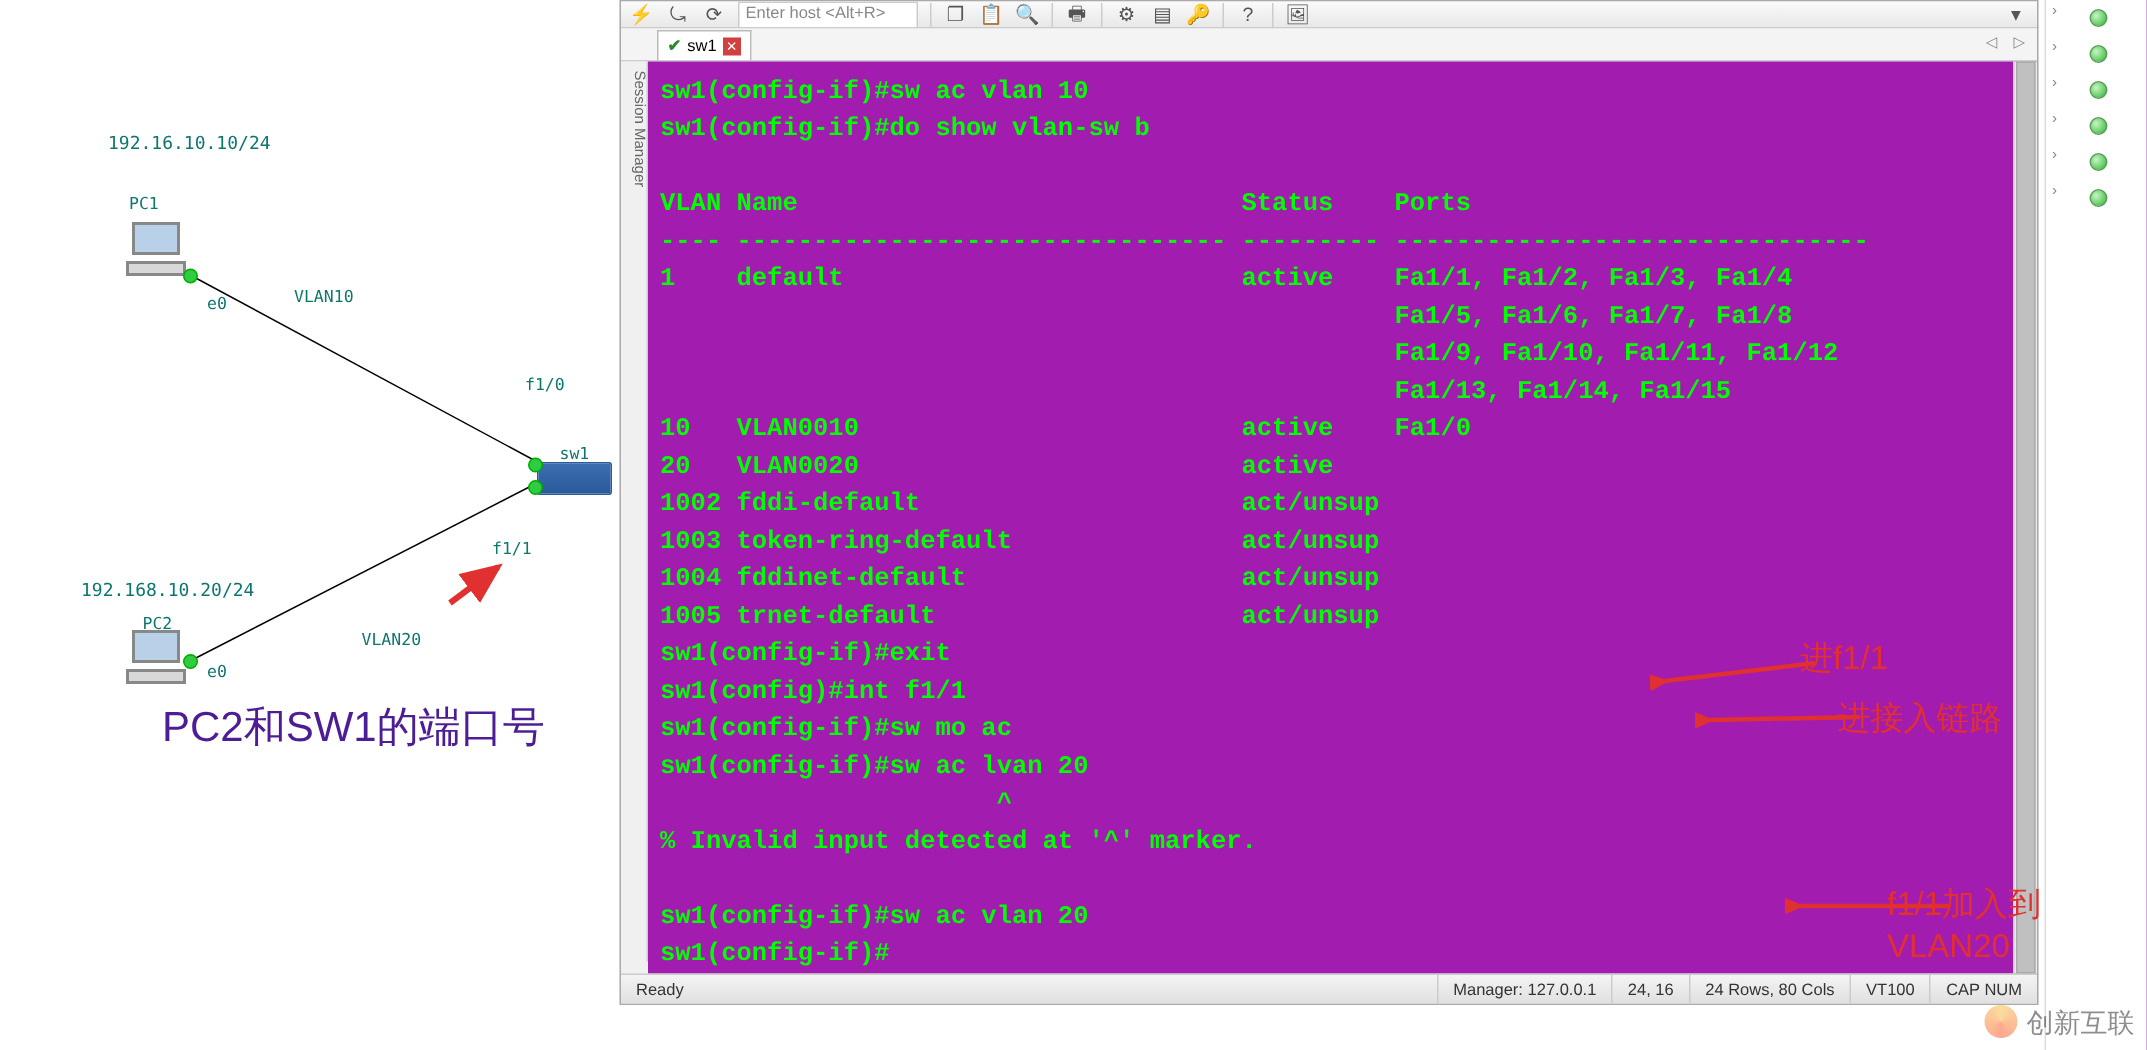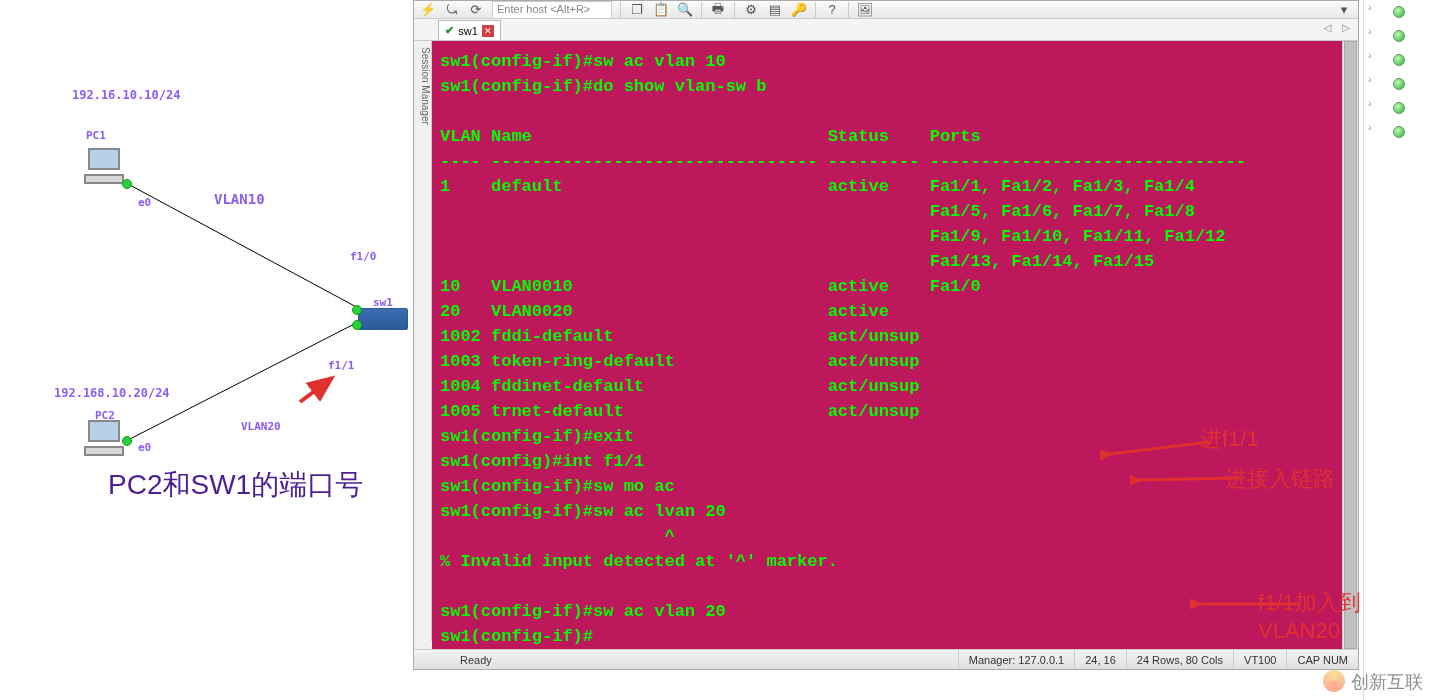--- a/index.html
+++ b/index.html
@@ -1,20 +1,20 @@
 <!DOCTYPE html>
 <html><head>
 <meta charset="utf-8">
 <style>
   * { box-sizing: border-box; margin: 0; padding: 0; }
   body { font-family: "Segoe UI", Arial, sans-serif; font-size: 12px; background: #fff; width: 1431px; height: 700px; position: relative; overflow: hidden; }
   
   
   .topology { position: absolute; left: 0; top: 0; width: 410px; height: 700px; background: #fff; }
-  .topo-label { position: absolute; font-family: monospace; font-weight: bold; color: #8b5cf6; }
+  .topo-label { position: absolute; font-family: monospace; font-weight: normal; color: #0f766e; }
   .pc-icon { position: absolute; width: 44px; height: 36px; }
   .pc-monitor { width: 32px; height: 22px; background: #b8d0e8; border: 2px solid #888; position: absolute; left: 6px; top: 0; }
   .pc-base { width: 40px; height: 10px; background: #d8d8d8; border: 2px solid #888; position: absolute; left: 2px; bottom: 0; }
   .switch-icon { position: absolute; width: 50px; height: 22px; background: linear-gradient(#3b6fb0, #2a5a9a); border: 1px solid #2a5a9a; border-radius: 2px; }
   .link-dot { position: absolute; width: 10px; height: 10px; background: #2ecc40; border-radius: 50%; border: 1px solid #0a0; }
   .red-note { color: #4c1d95; font-size: 28px; font-weight: 500; position: absolute; }
   
   
   .app-window { position: absolute; left: 413px; top: 0; width: 946px; height: 670px; border: 1px solid #aaa; background: #f0f0f0; }
   .toolbar { height: 18px; display: flex; align-items: center; gap: 8px; padding: 0 6px; border-bottom: 1px solid #ccc; background: linear-gradient(#fafafa,#e8e8e8); }
@@ -23,25 +23,25 @@
   .tb-sep { width: 1px; height: 16px; background: #ccc; }
   
   .tabbar { height: 22px; display: flex; align-items: flex-end; padding-left: 24px; background: #f4f4f4; border-bottom: 1px solid #ccc; position: relative; }
   .tab { height: 20px; padding: 0 6px; border: 1px solid #bbb; border-bottom: none; background: #fff; display: flex; align-items: center; gap: 4px; font-size: 11px; }
   .tab-check { color: #2a8a2a; font-weight: bold; }
   .tab-close { width: 12px; height: 12px; background: #d04040; color: #fff; font-size: 9px; display: flex; align-items: center; justify-content: center; }
   .tab-arrows { position: absolute; right: 4px; top: 3px; color: #888; font-size: 10px; letter-spacing: 4px; }
   
   .session-mgr { position: absolute; left: 0; top: 40px; width: 18px; height: 600px; background: #f0f0f0; border-right: 1px solid #ccc; writing-mode: vertical-rl; text-orientation: mixed; font-size: 10px; color: #666; padding-top: 6px; text-align: left; }
   
-  .terminal { position: absolute; left: 18px; top: 40px; right: 0; bottom: 20px; background: #be185d; color: #00ff00; font-family: "Consolas","Courier New",monospace; font-size: 17px; line-height: 25px; padding: 8px 8px 8px 8px; overflow: hidden; white-space: pre; font-weight: bold; }
+  .terminal { position: absolute; left: 18px; top: 40px; right: 0; bottom: 20px; background: #a21caf; color: #00ff00; font-family: "Consolas","Courier New",monospace; font-size: 17px; line-height: 25px; padding: 8px 8px 8px 8px; overflow: hidden; white-space: pre; font-weight: bold; }
   .term-scroll { position: absolute; right: 0; top: 40px; width: 16px; bottom: 20px; background: #e8e8e8; border-left: 1px solid #ccc; }
   .term-scroll-thumb { position: absolute; top: 0; left: 1px; right: 1px; height: 100%; background: #c0c0c0; border: 1px solid #aaa; }
   
-  .statusbar { position: absolute; left: 0; right: 0; bottom: 0; height: 20px; background: linear-gradient(#f4f4f4,#e0e0e0); border-top: 1px solid #ccc; display: flex; align-items: center; font-size: 11px; color: #333; padding-left: 36px; }
+  .statusbar { position: absolute; left: 0; right: 0; bottom: 0; height: 20px; background: linear-gradient(#f4f4f4,#e0e0e0); border-top: 1px solid #ccc; display: flex; align-items: center; font-size: 11px; color: #333; }
   .status-cell { padding: 0 10px; border-right: 1px solid #ccc; height: 100%; display: flex; align-items: center; }
   .status-cell.first { flex: 1; }
   
   
   .led-strip { position: absolute; right: 0; top: 0; width: 68px; height: 700px; background: #fff; border-left: 1px solid #ddd; }
   .led { width: 12px; height: 12px; border-radius: 50%; margin: 4px auto; background: radial-gradient(circle at 35% 35%, #c6f5c6, #6ad06a 60%, #3aa03a); border: 1px solid #5aa05a; }
   .led-row { display: flex; justify-content: space-around; padding: 2px 4px; }
   .chev { color: #888; font-size: 10px; }
   
   
@@ -62,21 +62,21 @@
   </svg>
 
   <div class="topo-label" style="left:72px;top:88px;">192.16.10.10/24</div>
   <div class="topo-label" style="left:86px;top:129px;font-size:11px;">PC1</div>
   <div class="pc-icon" style="left:82px;top:148px;">
     <div class="pc-monitor"></div>
       <div class="pc-base"></div>
   </div>
   <div class="link-dot" style="left:122px;top:179px;"></div>
   <div class="topo-label" style="left:138px;top:196px;font-size:11px;">e0</div>
-  <div class="topo-label" style="left:196px;top:191px;font-size:14px;margin-left:18px;">VLAN10</div>
+  <div class="topo-label" style="left:196px;top:191px;font-size:11px;">VLAN10</div>
   <div class="topo-label" style="left:310px;top:250px;font-size:11px;margin-left:40px;">f1/0</div>
 
   <div class="topo-label" style="left:373px;top:296px;font-size:11px;">sw1</div>
   <div class="switch-icon" style="left:358px;top:308px;"></div>
   <div class="link-dot" style="left:352px;top:305px;"></div>
   <div class="link-dot" style="left:352px;top:320px;"></div>
 
   <div class="topo-label" style="left:328px;top:359px;font-size:11px;">f1/1</div>
 
   <div class="topo-label" style="left:54px;top:386px;">192.168.10.20/24</div>

